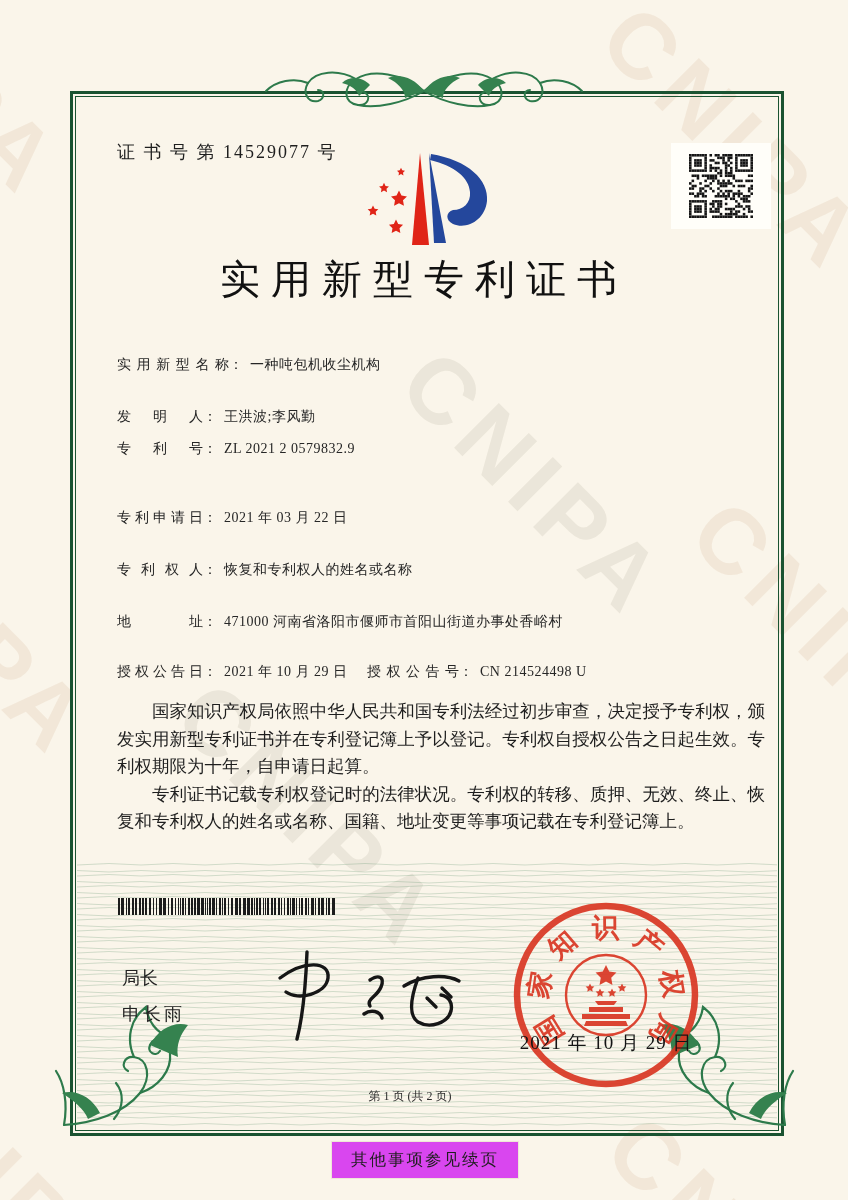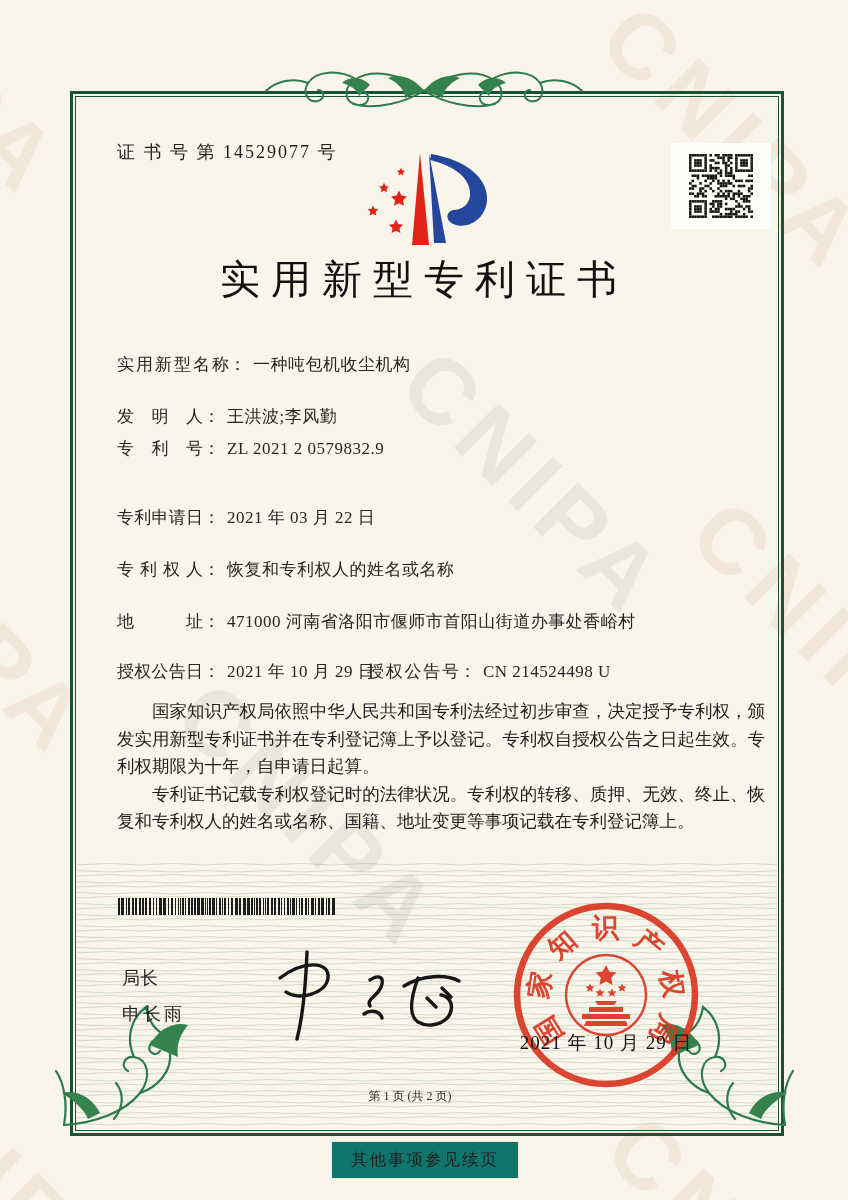--- a/index.html
+++ b/index.html
@@ -16,21 +16,21 @@
   .frame-inner{position:absolute;inset:2px;border:1px solid #1a5331;}
   .waveband{position:absolute;left:4px;right:4px;bottom:4px;height:268px;overflow:hidden;}
   
   .certno{position:absolute;left:117px;top:140px;font-size:18px;letter-spacing:2px;color:#1f1f1f;}
   .logo{position:absolute;left:362px;top:146px;}
   .qrbox{position:absolute;left:671px;top:143px;width:100px;height:86px;background:#fffef9;
          display:flex;align-items:center;justify-content:center;}
   .title{position:absolute;left:70px;top:252px;width:708px;text-align:center;font-size:40px;
          font-weight:normal;letter-spacing:11px;color:#111;}
   
-  .row{position:absolute;left:117px;font-size:17px;line-height:24px;display:flex;align-items:baseline;white-space:nowrap;}
+  .row{position:absolute;left:117px;font-size:14px;line-height:24px;display:flex;align-items:baseline;white-space:nowrap;}
   .lbl{display:inline-block;width:86px;text-align:justify;text-align-last:justify;}
   .lbl.wide{width:112px;}
   .colon{display:inline-block;}
   .val{margin-left:7px;letter-spacing:0.5px;}
   .grp2{position:absolute;left:250px;top:0;display:flex;align-items:baseline;}
   
   .legal{position:absolute;left:117px;top:698px;width:648px;font-size:17.5px;line-height:27.5px;
          color:#1e1e1e;}
   .legal p{margin:0;text-indent:2em;text-align:justify;}
   
@@ -40,21 +40,21 @@
              font-size:18px;color:#222;}
   .sig-name{position:absolute;left:122px;top:1002px;font-family:"Liberation Sans","DejaVu Sans",sans-serif;
             font-size:18px;letter-spacing:3px;color:#222;}
   .sig-script{position:absolute;left:252px;top:948px;}
   
   .seal{position:absolute;left:506px;top:895px;}
   .seal-date{position:absolute;left:506px;top:1030px;width:200px;text-align:center;font-size:19px;
              letter-spacing:1px;color:#141414;}
   
   .pageinfo{position:absolute;left:110px;top:1088px;width:600px;text-align:center;font-size:12px;color:#2a2a2a;}
-  .note-box{position:absolute;left:331px;top:1141px;width:186px;height:36px;background:#0f766e;
+  .note-box{position:absolute;left:331px;top:1141px;width:186px;height:36px;background:#d946ef;
             border:1px solid #efe6d6;display:flex;align-items:center;justify-content:center;
             font-size:16.5px;letter-spacing:2px;color:#1e1e1e;}
 </style>
 </head>
 <body>
 
 <div class="page">
 
   <div class="wm outer" style="left:-150px;top:-90px">CNIPA</div>
   <div class="wm outer" style="left:655px;top:-15px">CNIPA</div>

